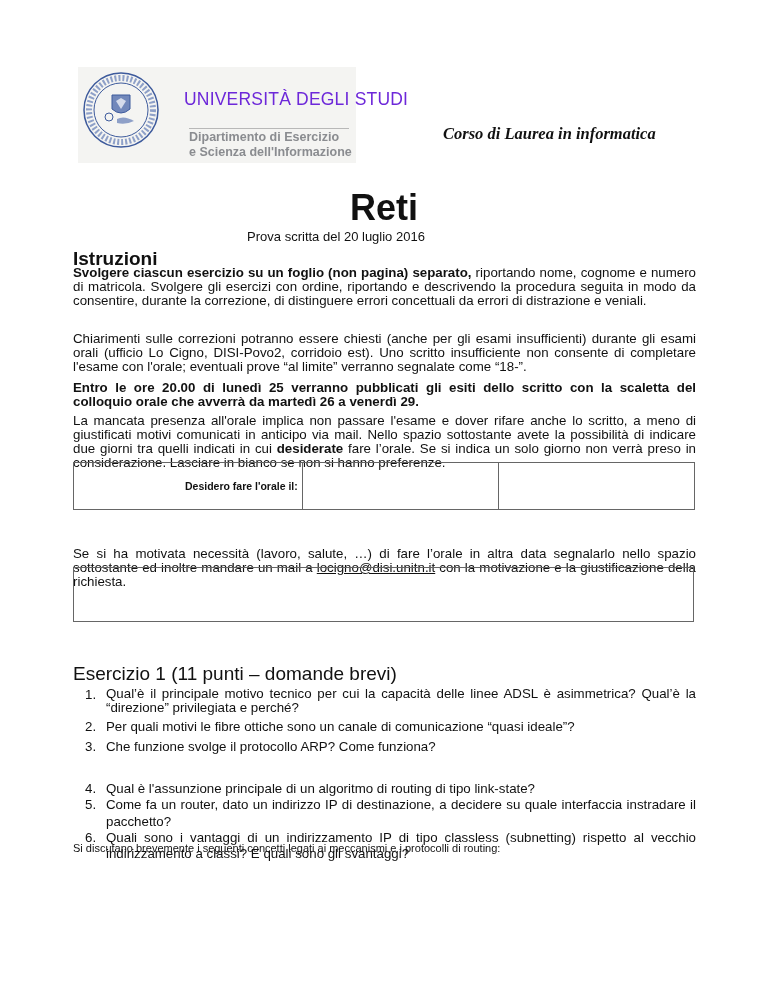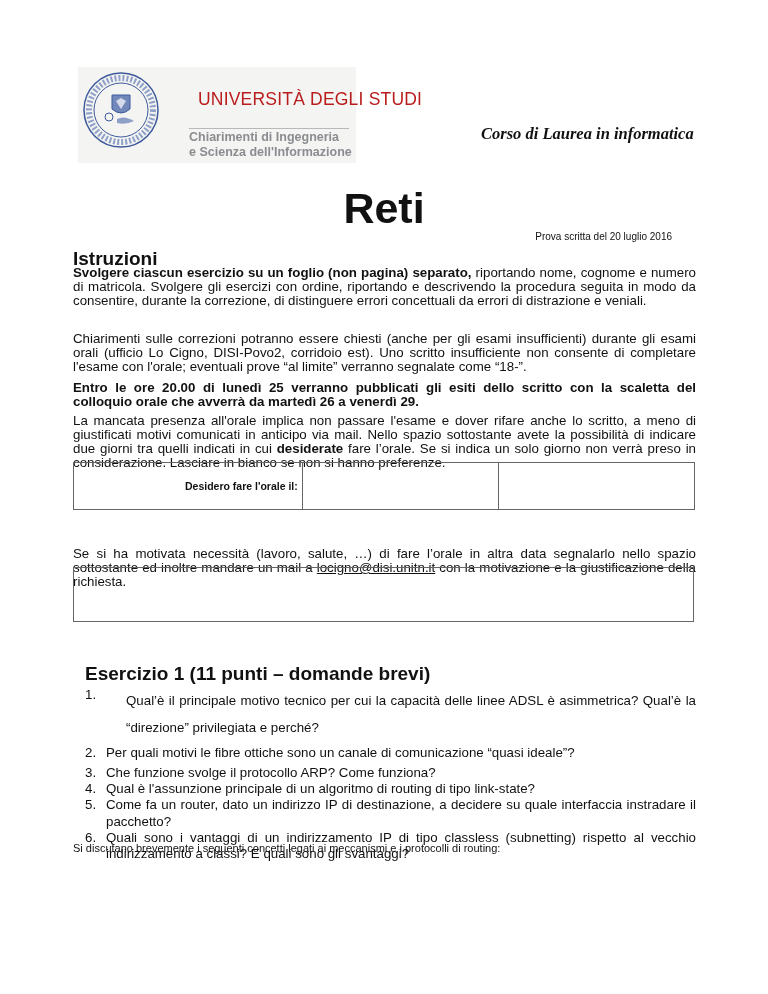--- a/index.html
+++ b/index.html
@@ -8,41 +8,41 @@
       font-family: "Liberation Sans", sans-serif; color: #111;
     }
     .logo {
       position: absolute; left: 78px; top: 67px; width: 278px; height: 96px;
       background: #f4f4f2;
     }
     .seal {
       position: absolute; left: 4px; top: 4px; width: 78px; height: 78px;
     }
     .uni-name {
-      position: absolute; left: 120px; top: 24px; font-size: 17.5px; line-height: 17px;
-      color: #b91c1c; letter-spacing: 0.2px; white-space: nowrap;
+      position: absolute; left: 106px; top: 24px; font-size: 17.5px; line-height: 17px;
+      color: #6d28d9; letter-spacing: 0.2px; white-space: nowrap;
     }
     .logo-rule {
       position: absolute; left: 111px; top: 61px; width: 160px; height: 1px; background: #b8b8b8;
     }
     .dept {
       position: absolute; left: 111px; top: 63px; font-size: 12.5px; line-height: 15px;
       color: #8a8c90; font-weight: bold; white-space: nowrap;
     }
     .course {
       position: absolute; left: 443px; top: 124px; font-family: "Liberation Serif", serif;
-      font-style: italic; font-weight: bold; font-size: 16.5px; white-space: nowrap; margin-left: 38px;
+      font-style: italic; font-weight: bold; font-size: 16.5px; white-space: nowrap;
     }
     .title {
       position: absolute; left: 0; width: 768px; top: 188px; text-align: center;
-      font-weight: bold; font-size: 43px; line-height: 40px;
+      font-weight: bold; font-size: 36px; line-height: 40px;
     }
     .subtitle {
-      position: absolute; left: 0; width: 672px; top: 228px; text-align: right;
-      font-size: 10px; line-height: 18px;
+      position: absolute; left: 0; width: 672px; top: 228px; text-align: center;
+      font-size: 13px; line-height: 18px;
     }
     .h-istr {
       position: absolute; left: 73px; top: 248px; font-size: 19px; font-weight: bold;
     }
     .para {
       position: absolute; left: 73px; width: 623px; font-size: 13.3px; line-height: 14px;
       text-align: justify;
     }
     .para b { font-weight: bold; }
     .p1 { top: 266px; }
@@ -56,28 +56,28 @@
     .oral-table td { border: 1px solid #666; padding: 0; }
     .oral-label { width: 212px; text-align: right; font-size: 10.5px; font-weight: bold; padding-right: 4px !important; }
     .oral-cell { width: 185px; }
     .p5 { top: 547px; }
     .p5 u { text-decoration: underline; }
     .reason-box {
       position: absolute; left: 73px; top: 567px; width: 621px; height: 55px;
       border: 1px solid #666; box-sizing: border-box;
     }
     .h-ex {
-      position: absolute; left: 73px; top: 663px; font-size: 19px; font-weight: bold; white-space: nowrap; margin-left: 12px;
+      position: absolute; left: 73px; top: 663px; font-size: 19px; font-weight: normal; white-space: nowrap;
     }
     .qlist { position: absolute; left: 73px; width: 623px; font-size: 13.3px; line-height: 16.3px; }
     .q { position: relative; padding-left: 33px; text-align: justify; }
     .q .num { position: absolute; left: 12px; top: 0; }
     .ql1 { top: 687px; }
     .ql1 .q { margin-bottom: 4px; }
-    .ql1 .q .cont { line-height: 27px; margin-left: 20px; }
+    .ql1 .q .cont { line-height: 14px; }
     .intro2 { position: absolute; left: 73px; top: 804px; font-size: 11px; line-height: 16.3px; white-space: nowrap; margin-top: 36px; }
     .ql2 { top: 781px; }
   </style>
 </head>
 <body>
 
 <div class="logo">
   <svg class="seal" viewBox="0 0 78 78">
     <circle cx="39" cy="39" r="37" fill="none" stroke="#3d5a9c" stroke-width="1.5"></circle>
     <circle cx="39" cy="39" r="27" fill="none" stroke="#3d5a9c" stroke-width="1"></circle>
@@ -85,21 +85,21 @@
     <path d="M30 24 L48 24 L48 38 Q39 46 30 38 Z" fill="#7288bb" stroke="#3d5a9c" stroke-width="1"></path>
     <path d="M34 30 L39 27 L44 30 L39 38 Z" fill="#ffffff" opacity="0.7"></path>
     <circle cx="27" cy="46" r="4" fill="none" stroke="#3d5a9c" stroke-width="1"></circle>
     <path d="M35 48 Q42 44 52 50 Q44 54 35 52 Z" fill="#8ea0c8"></path>
   </svg>
   <div class="uni-name">
     <div>UNIVERSITÀ DEGLI STUDI</div>
   </div>
   <div class="logo-rule"></div>
   <div class="dept">
-    <div>Chiarimenti di Ingegneria</div>
+    <div>Dipartimento di Esercizio</div>
     <div>e Scienza dell'Informazione</div>
   </div>
 </div>
 
 <div class="course">Corso di Laurea in informatica</div>
 
 <div class="title">Reti</div>
 <div class="subtitle">
   <div>Prova scritta del 20 luglio 2016</div>
 </div>

